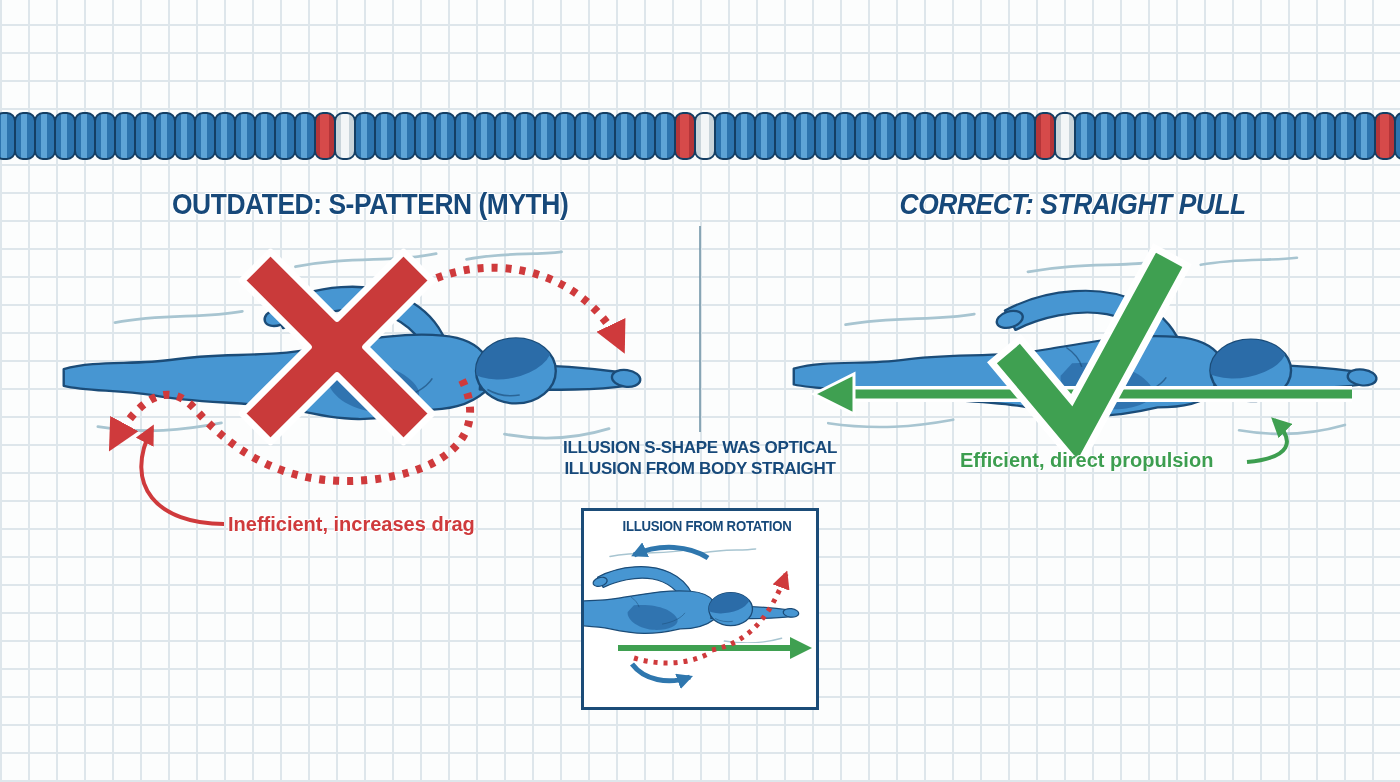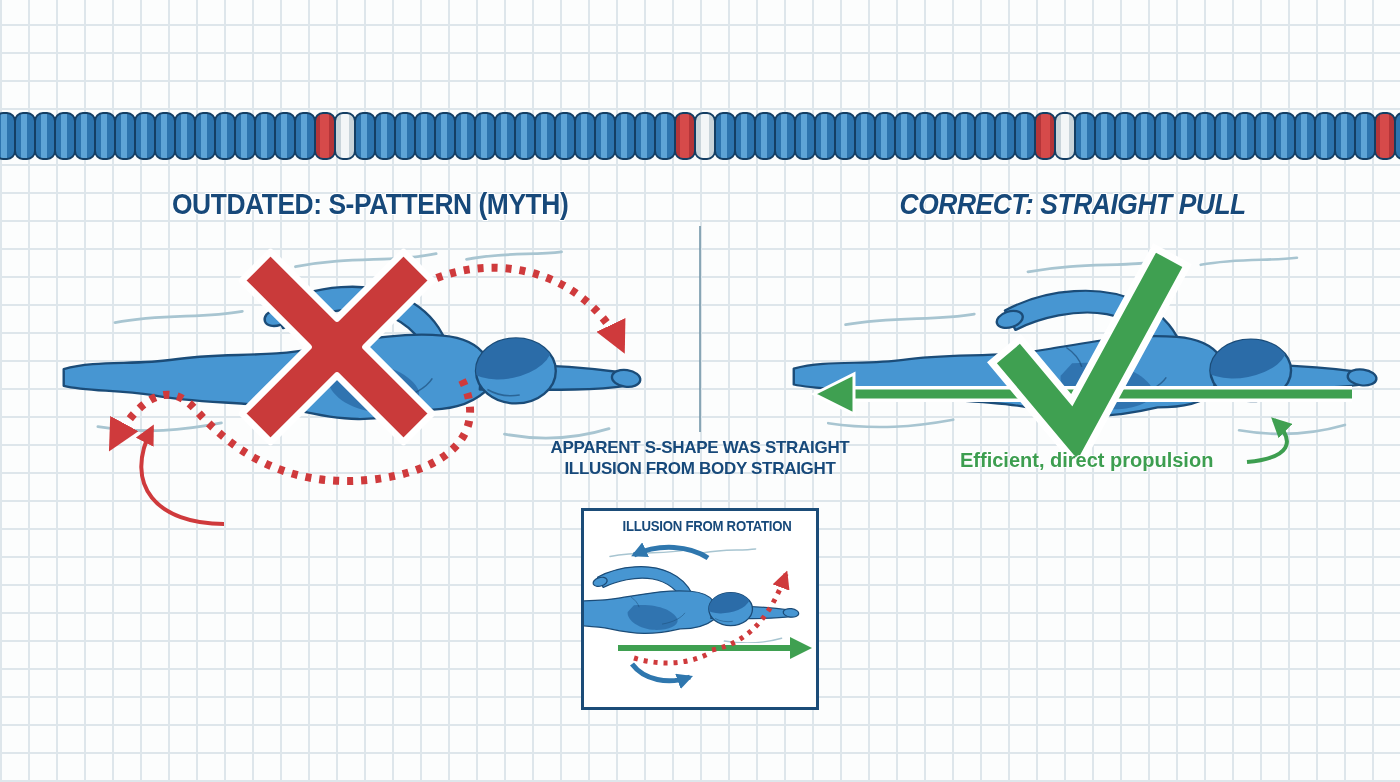--- a/index.html
+++ b/index.html
@@ -211,20 +211,21 @@
       </g>
       <path d="M708,558 C690,546 660,543 634,555" fill="none" stroke="#2f77ae" stroke-width="5" marker-end="url(#arrB)"></path>
       <path d="M632,664 C644,680 668,685 690,677" fill="none" stroke="#2f77ae" stroke-width="5" marker-end="url(#arrB)"></path>
     </g>
   </svg>
 
   <h2 class="txt title title-left" style="margin:0;"><span class="cond">OUTDATED: S-PATTERN (MYTH)</span></h2>
   <h2 class="txt title title-right" style="margin:0;"><span class="cond">CORRECT: STRAIGHT PULL</span></h2>
 
   <div class="txt caption">
-    <div>APPARENT S-SHAPE WAS STRAIGHT</div>
+    <div>ILLUSION S-SHAPE WAS OPTICAL</div>
     <div>ILLUSION FROM BODY STRAIGHT</div>
   </div>
 
   <div class="txt inset-title"><span class="cond">ILLUSION FROM ROTATION</span></div>
 
+  <div class="txt label-red">Inefficient, increases drag</div>
   <div class="txt label-green">Efficient, direct propulsion</div>
 </div>
 
 </body></html>

